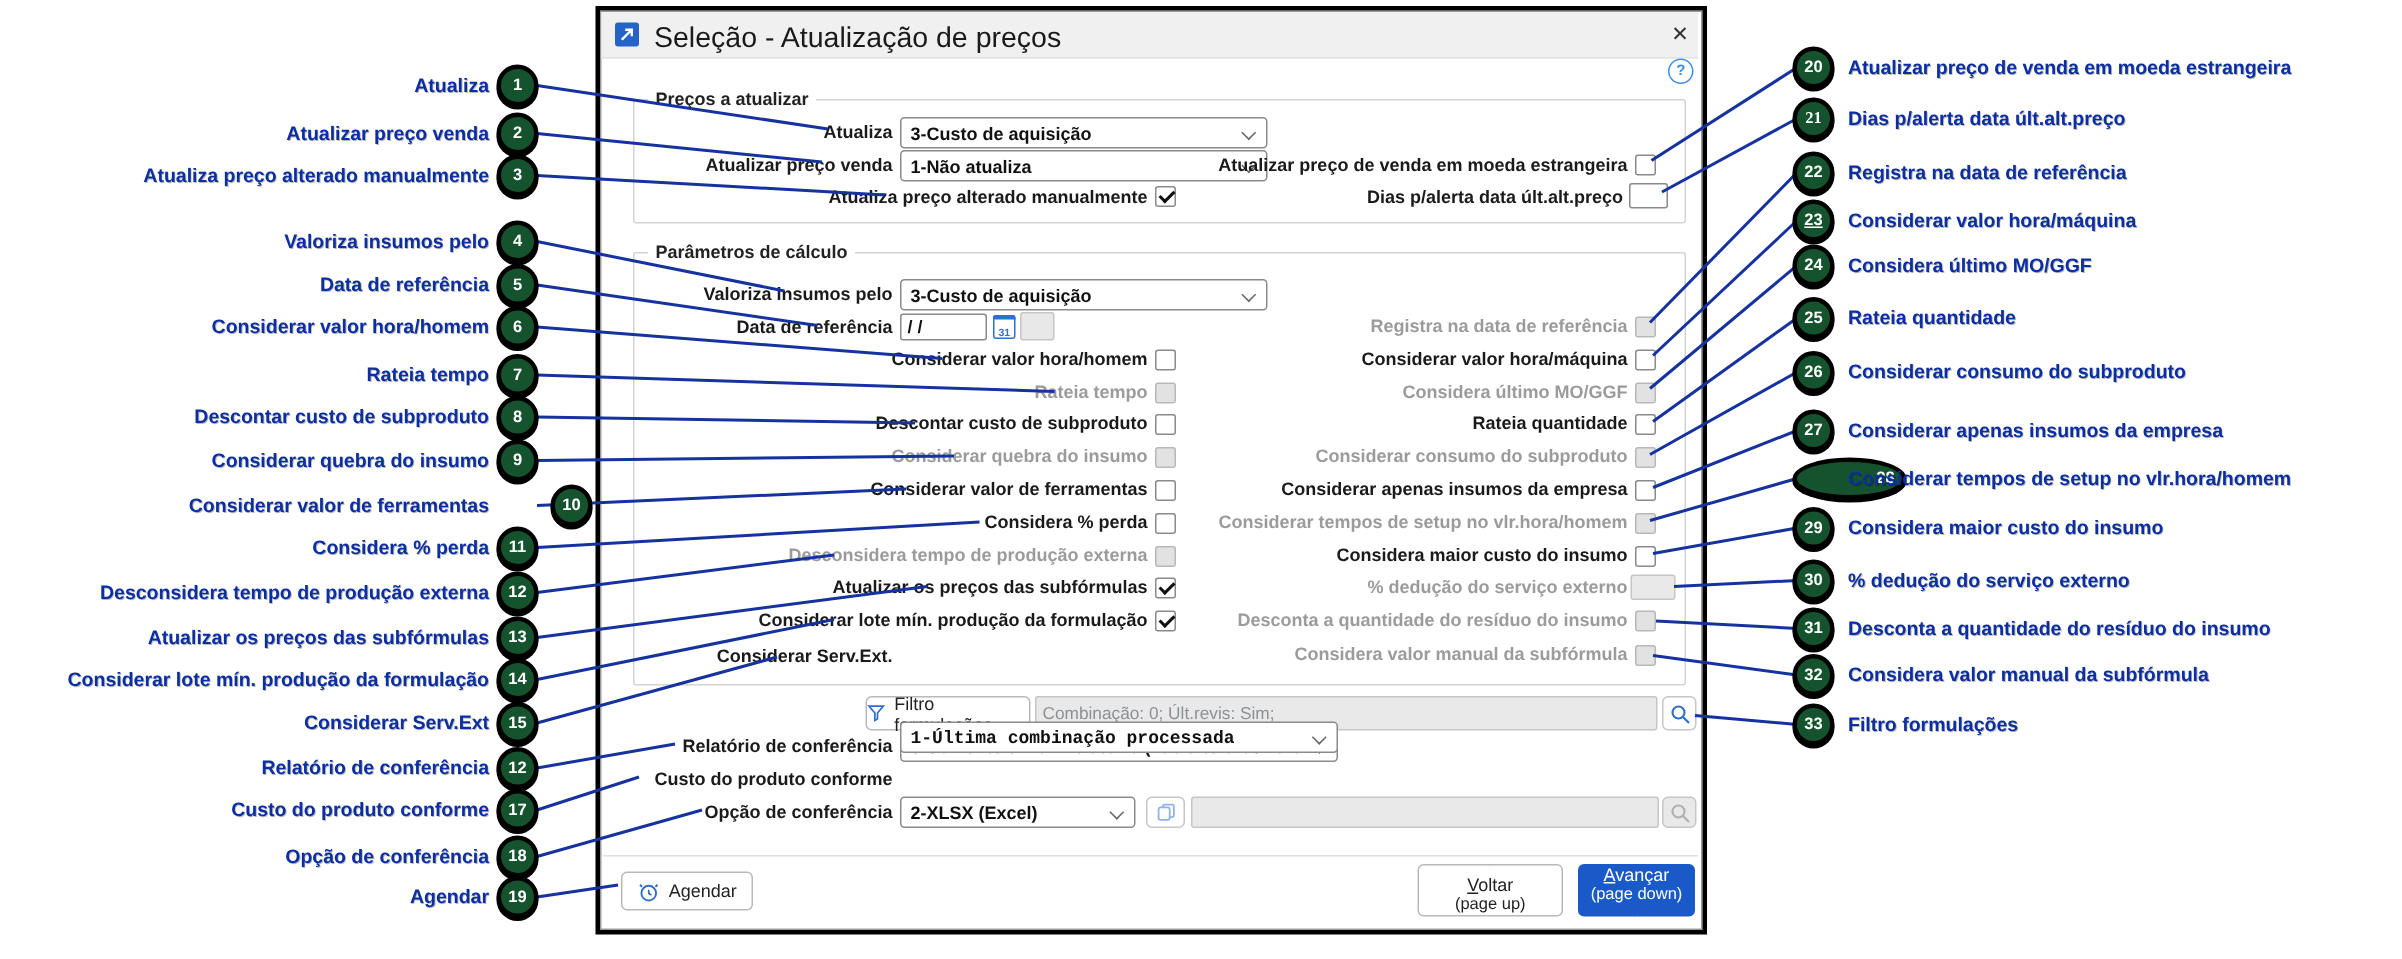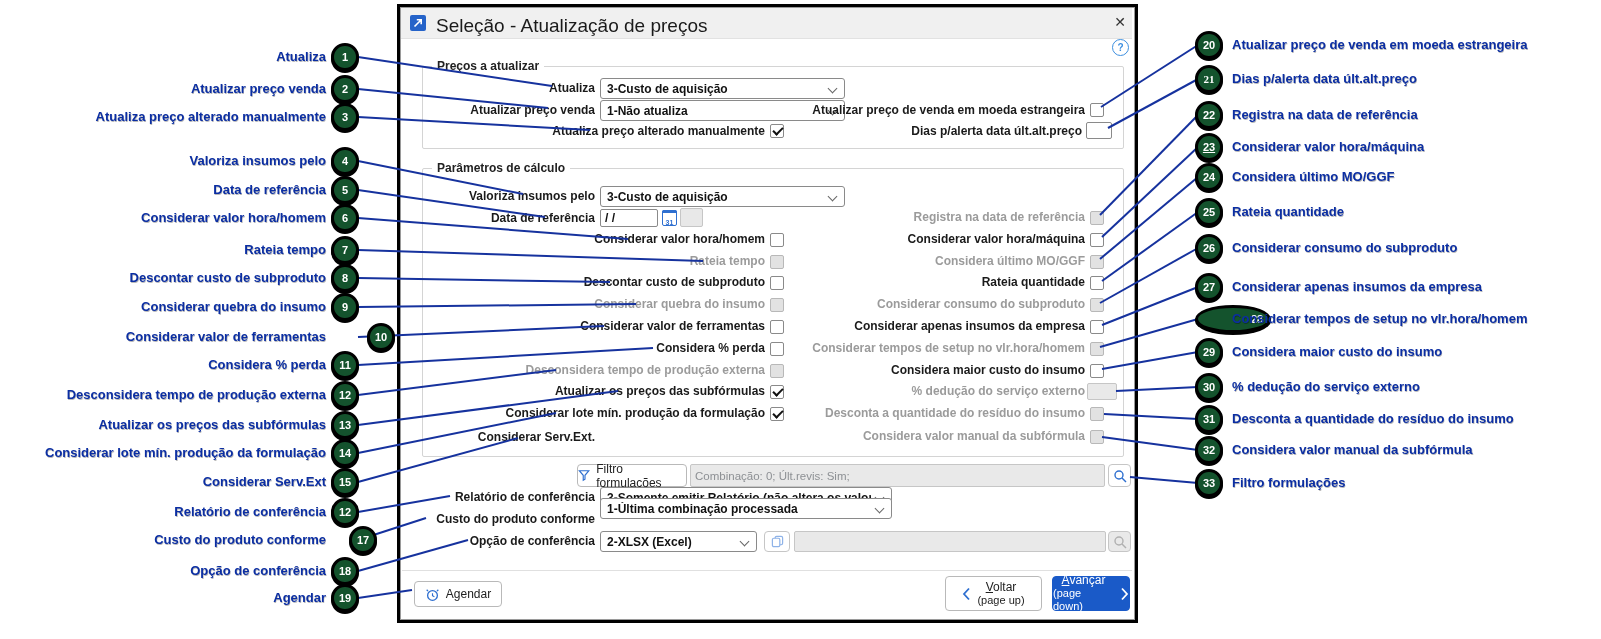--- a/index.html
+++ b/index.html
@@ -50,21 +50,21 @@
   .tbox.gray{background:#e9e9e9;border-color:#c6c6c6;font-weight:normal;color:#8d9094;font-size:11.5px;}
   .graybtn{background:#e8e8e8;border:1px solid #c6c6c6;border-radius:2px;box-sizing:border-box;}
 
   .cal{left:662px;top:210px;width:13px;height:14px;border:1px solid #2e6fd0;border-radius:2px;}
   .cal-top{position:absolute;top:-1px;left:-1px;right:-1px;height:3px;background:#2e6fd0;border-radius:2px 2px 0 0;}
   .cal-day{position:absolute;bottom:-1px;left:0;right:0;text-align:center;font-size:7px;font-weight:bold;color:#2e6fd0;}
 
   .btn{background:#fff;border:1px solid #b9b9b9;border-radius:4px;box-sizing:border-box;
        display:flex;align-items:center;justify-content:center;font-size:12px;color:#222;gap:6px;}
   .btn-blue{background:#1a5ac8;border-color:#1a5ac8;color:#fff;}
-  .btn2{flex-direction:row;}
+  .btn2{flex-direction:column;}
   .btn2 .lines{display:flex;flex-direction:column;align-items:center;line-height:13px;}
   .btn2 .sub{font-size:11px;}
   .ukey{text-decoration:underline;}
 
   .sep{height:1px;background:#e0e0e0;}
 
   
   #leader-svg{left:0;top:0;width:1601px;height:639px;pointer-events:none;z-index:5;}
   .co-circle{width:22px;height:22px;border-radius:50%;background:#14532d;border:3px solid #000;
              box-shadow:0 2px 0 #000;color:#fff;font-size:11px;font-weight:bold;
@@ -181,21 +181,21 @@
       </svg>
   </div>
 
   <div class="abs flbl" style="top:490px;">Relatório de conferência</div>
   <div class="abs select w-b" style="top:487px;">
     <span class="val">3-Somente emitir Relatório (não altera os valores)</span>
       <span class="chev"></span>
   </div>
 
   <div class="abs flbl" style="top:512px;">Custo do produto conforme</div>
-  <div class="abs select w-b" style="top:498px;">
+  <div class="abs select w-b" style="top:481px;font-family:Liberation Mono, monospace;">
     <span class="val">1-Última combinação processada</span>
       <span class="chev"></span>
   </div>
 
   <div class="abs flbl" style="top:534px;">Opção de conferência</div>
   <div class="abs select w-c" style="top:531px;">
     <span class="val">2-XLSX (Excel)</span>
       <span class="chev"></span>
   </div>
   <div class="abs btn" style="left:764px;top:531px;width:26px;height:21px;border-color:#c6c6c6;">
@@ -313,21 +313,21 @@
     <div class="abs co-circle" style="left:331px;top:381px;">12</div>
     <div class="abs co-lbl left" style="right:1275px;top:416px;">Atualizar os preços das subfórmulas</div>
     <div class="abs co-circle" style="left:331px;top:411px;">13</div>
     <div class="abs co-lbl left" style="right:1275px;top:444px;">Considerar lote mín. produção da formulação</div>
     <div class="abs co-circle" style="left:331px;top:439px;">14</div>
     <div class="abs co-lbl left" style="right:1275px;top:473px;">Considerar Serv.Ext</div>
     <div class="abs co-circle" style="left:331px;top:468px;">15</div>
     <div class="abs co-lbl left" style="right:1275px;top:503px;">Relatório de conferência</div>
     <div class="abs co-circle" style="left:331px;top:498px;">12</div>
     <div class="abs co-lbl left" style="right:1275px;top:531px;">Custo do produto conforme</div>
-    <div class="abs co-circle" style="left:349px;top:526px;">17</div>
+    <div class="abs co-circle" style="left:331px;top:526px;">17</div>
     <div class="abs co-lbl left" style="right:1275px;top:562px;">Opção de conferência</div>
     <div class="abs co-circle" style="left:331px;top:557px;">18</div>
     <div class="abs co-lbl left" style="right:1275px;top:589px;">Agendar</div>
     <div class="abs co-circle" style="left:331px;top:584px;">19</div>
     <div class="abs co-circle" style="left:1195px;top:31px;">20</div>
     <div class="abs co-lbl" style="left:1232px;top:36px;">Atualizar preço de venda em moeda estrangeira</div>
     <div class="abs co-circle" style="left:1195px;top:65px;font-family:Liberation Serif, serif;">21</div>
     <div class="abs co-lbl" style="left:1232px;top:70px;">Dias p/alerta data últ.alt.preço</div>
     <div class="abs co-circle" style="left:1195px;top:101px;">22</div>
     <div class="abs co-lbl" style="left:1232px;top:106px;">Registra na data de referência</div>

